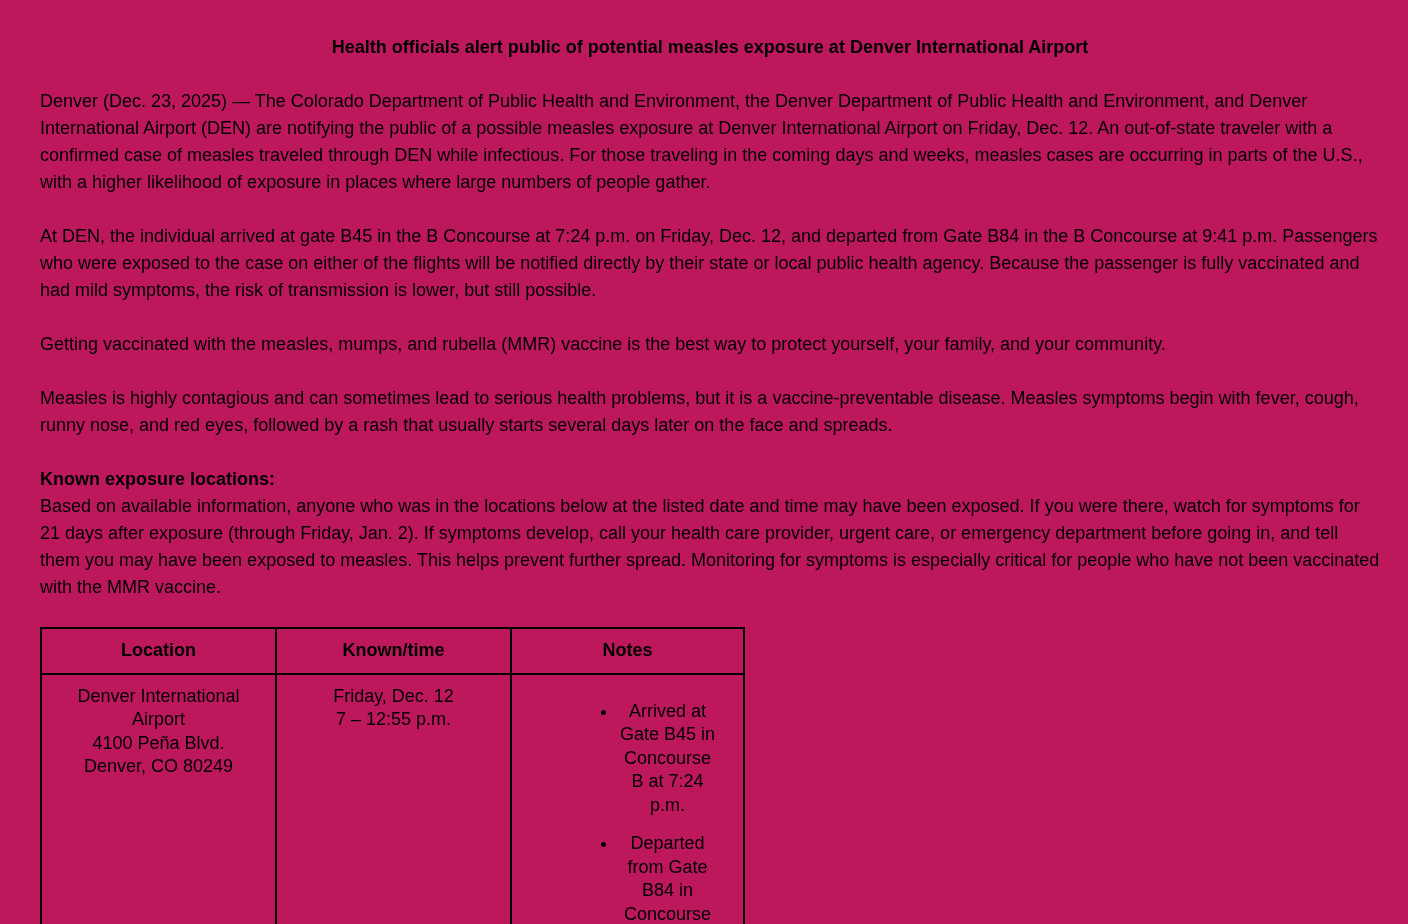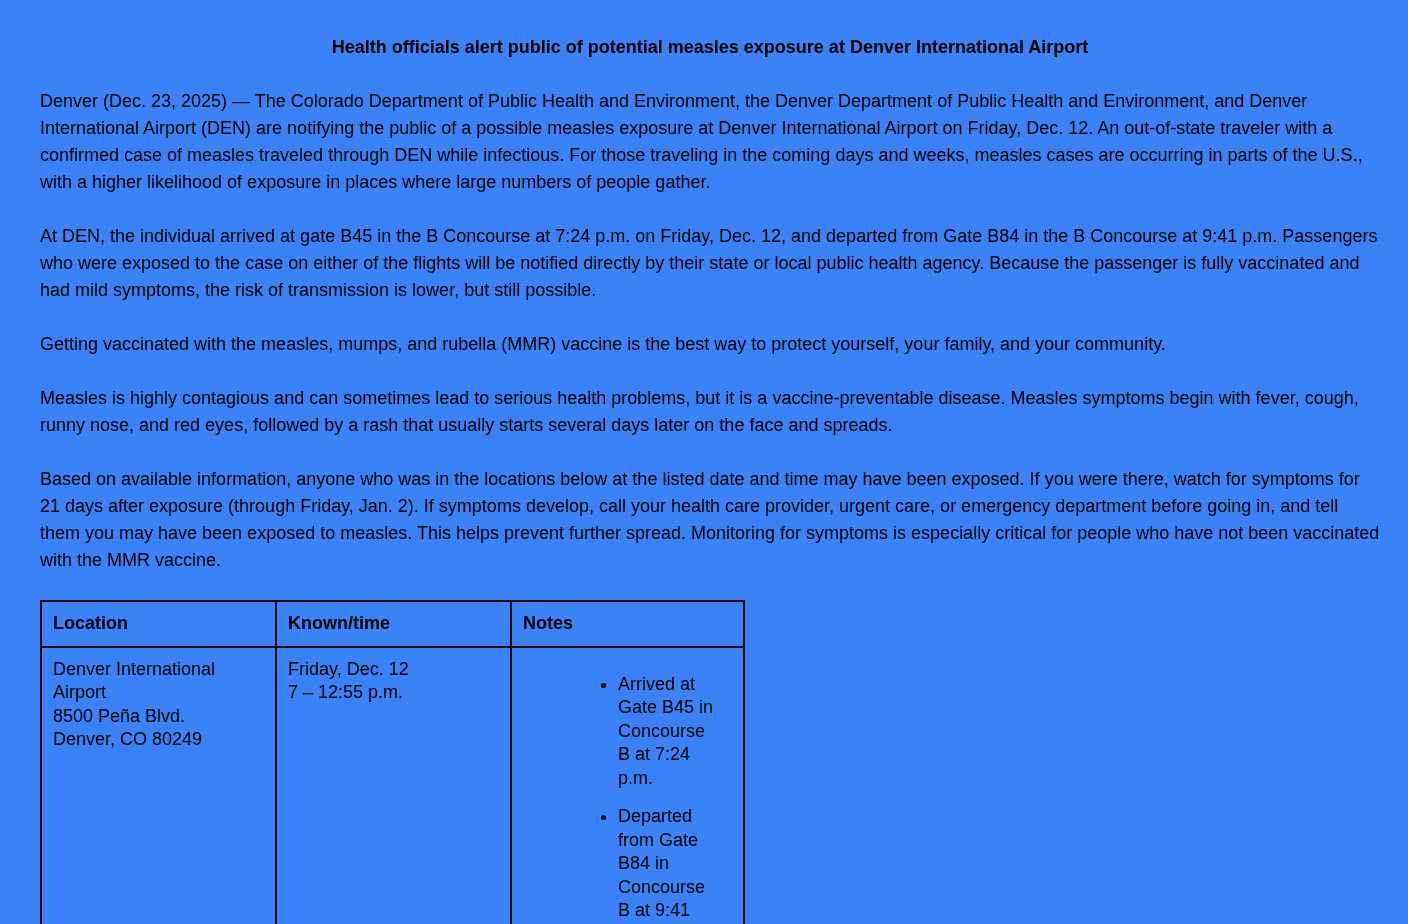--- a/index.html
+++ b/index.html
@@ -6,21 +6,21 @@
     margin: 0;
     padding: 0;
     background: #ffffff;
   }
   .doc {
     position: relative;
     width: 1408px;
     height: 924px;
     box-sizing: border-box;
     padding: 34px 28px 0 40px;
-    background: #3b82f6;
+    background: #be185d;
     color: #000000;
     font-family: "Liberation Sans", sans-serif;
     font-size: 18px;
     line-height: 27px;
     overflow: hidden;
   }
   .doc-title {
     font-size: 18px;
     font-weight: bold;
     text-align: center;
@@ -39,21 +39,21 @@
   }
   table.exposure-table {
     border-collapse: collapse;
     table-layout: fixed;
     width: 703px;
   }
   table.exposure-table th,
   table.exposure-table td {
     border: 2px solid #000000;
     vertical-align: top;
-    text-align: left;
+    text-align: center;
     padding: 10px 11px;
     line-height: 23.5px;
     font-size: 18px;
     overflow: hidden;
   }
   table.exposure-table th {
     font-weight: bold;
   }
   .col-location { width: 235px; }
   .col-datetime { width: 235px; }
@@ -74,41 +74,42 @@
   <h1 class="doc-title">Health officials alert public of potential measles exposure at Denver International Airport</h1>
 
   <p class="body-para">Denver (Dec. 23, 2025) — The Colorado Department of Public Health and Environment, the Denver Department of Public Health and Environment, and Denver International Airport (DEN) are notifying the public of a possible measles exposure at Denver International Airport on Friday, Dec. 12. An out-of-state traveler with a confirmed case of measles traveled through DEN while infectious. For those traveling in the coming days and weeks, measles cases are occurring in parts of the U.S., with a higher likelihood of exposure in places where large numbers of people gather.</p>
 
   <p class="body-para">At DEN, the individual arrived at gate B45 in the B Concourse at 7:24 p.m. on Friday, Dec. 12, and departed from Gate B84 in the B Concourse at 9:41 p.m. Passengers who were exposed to the case on either of the flights will be notified directly by their state or local public health agency. Because the passenger is fully vaccinated and had mild symptoms, the risk of transmission is lower, but still possible.</p>
 
   <p class="body-para">Getting vaccinated with the measles, mumps, and rubella (MMR) vaccine is the best way to protect yourself, your family, and your community.</p>
 
   <p class="body-para">Measles is highly contagious and can sometimes lead to serious health problems, but it is a vaccine-preventable disease. Measles symptoms begin with fever, cough, runny nose, and red eyes, followed by a rash that usually starts several days later on the face and spreads.</p>
 
+  <p class="section-heading">Known exposure locations:</p>
 
   <p class="section-intro">Based on available information, anyone who was in the locations below at the listed date and time may have been exposed. If you were there, watch for symptoms for 21 days after exposure (through Friday, Jan. 2). If symptoms develop, call your health care provider, urgent care, or emergency department before going in, and tell them you may have been exposed to measles. This helps prevent further spread. Monitoring for symptoms is especially critical for people who have not been vaccinated with the MMR vaccine.</p>
 
   <table class="exposure-table">
     <colgroup>
       <col class="col-location">
       <col class="col-datetime">
       <col class="col-notes">
     </colgroup>
     <thead>
       <tr>
         <th>Location</th>
         <th>Known/time</th>
         <th>Notes</th>
       </tr>
     </thead>
     <tbody>
       <tr>
         <td>
           <div>Denver International Airport</div>
-          <div>8500 Peña Blvd.</div>
+          <div>4100 Peña Blvd.</div>
           <div>Denver, CO 80249</div>
         </td>
         <td>
           <div>Friday, Dec. 12</div>
           <div>7 – 12:55 p.m.</div>
         </td>
         <td>
           <ul class="notes-list">
             <li>Arrived at Gate B45 in Concourse B at 7:24 p.m.</li>
             <li>Departed from Gate B84 in Concourse B at 9:41 p.m.</li>

